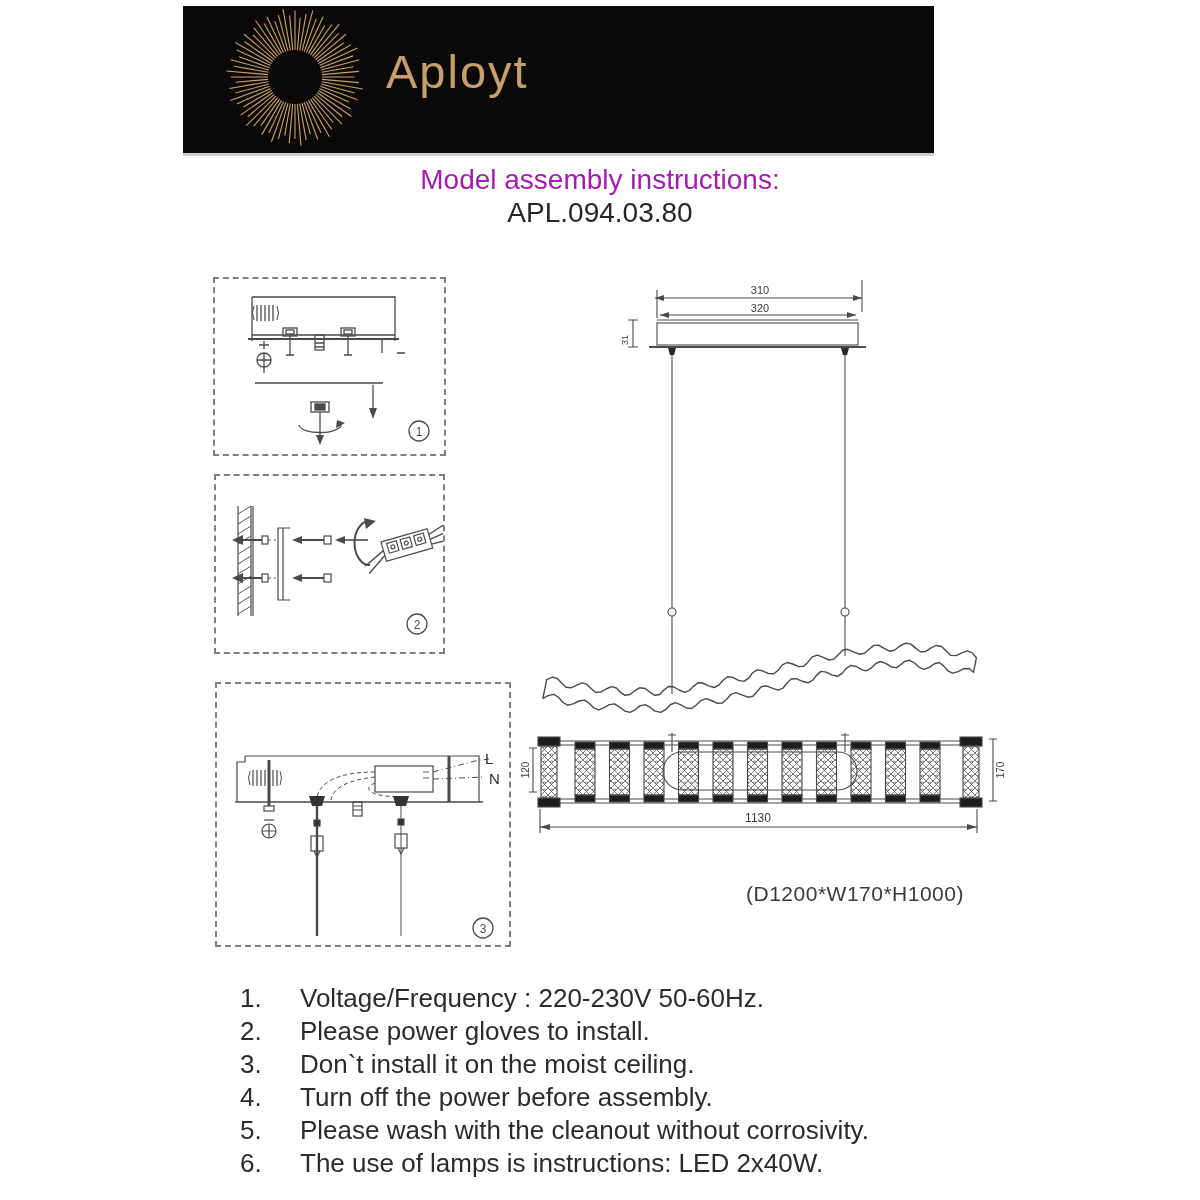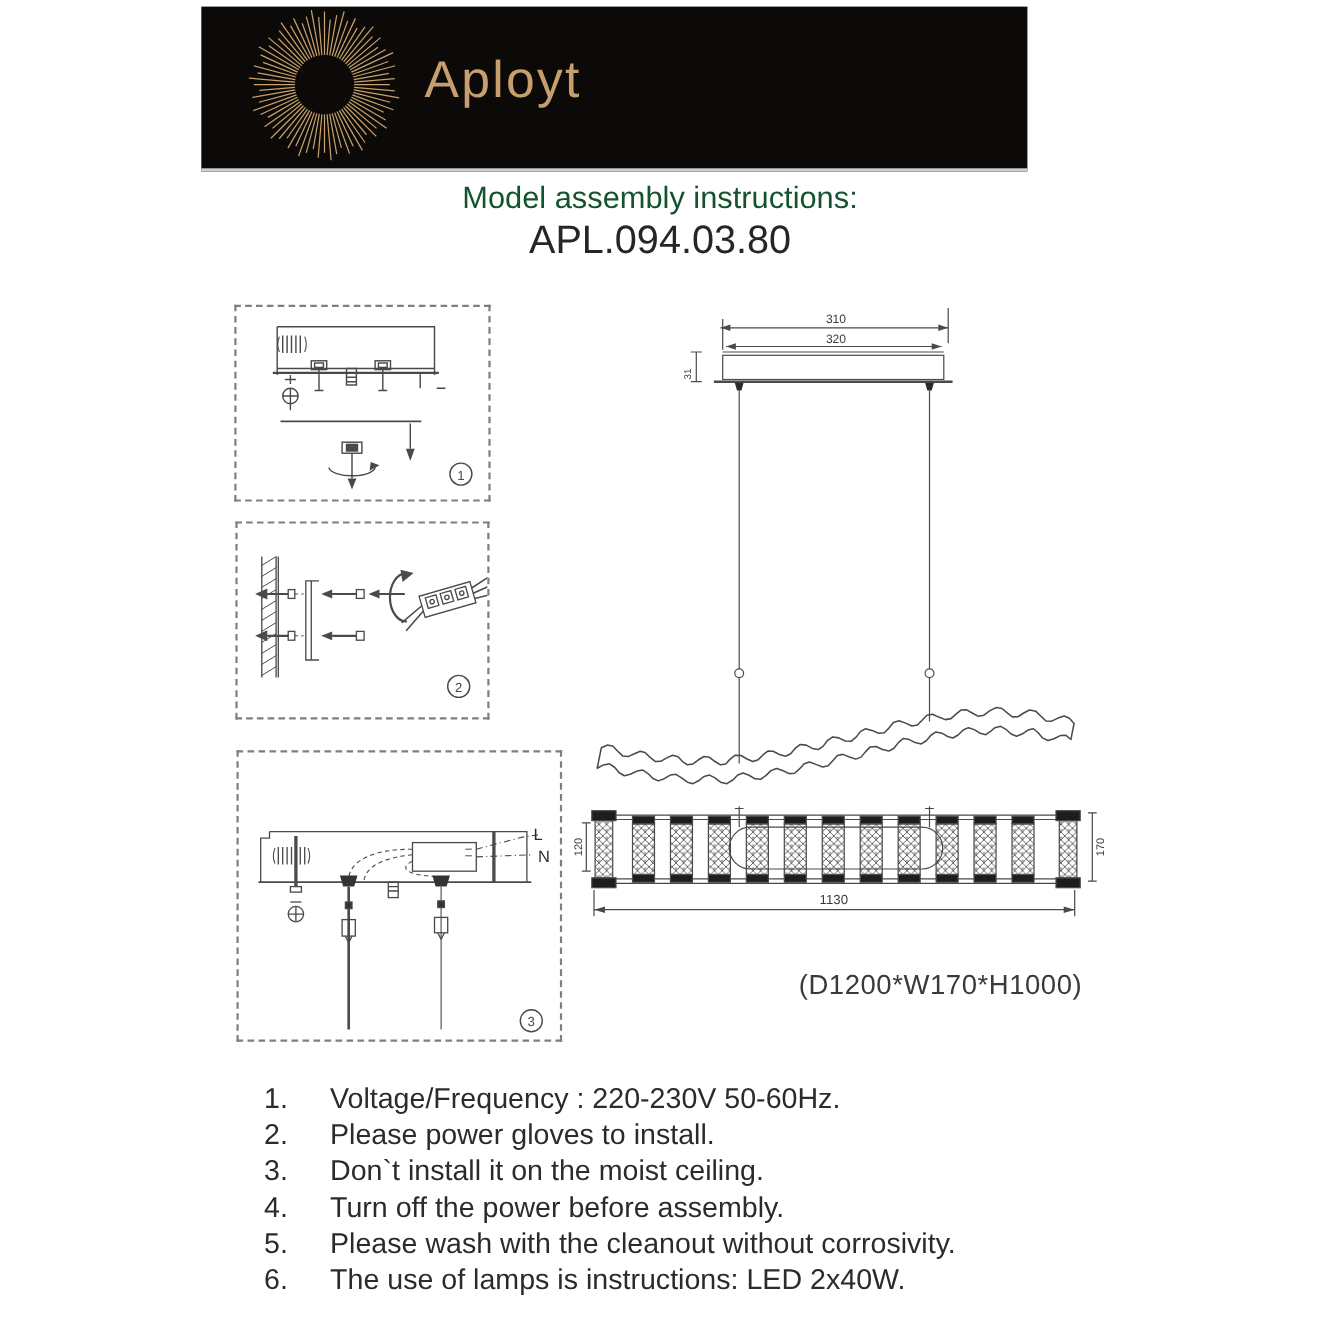--- a/index.html
+++ b/index.html
@@ -5,34 +5,34 @@
   html,body{margin:0;padding:0;background:#ffffff;}
   body{width:1200px;height:1200px;position:relative;font-family:"Liberation Sans",sans-serif;color:#2b2b2b;overflow:hidden;}
   .abs{position:absolute;}
 
   
   .banner{left:183px;top:6px;width:751px;height:147px;background:#0c0a08;overflow:hidden;border-bottom:3px solid #cfcfcf;}
   .banner svg{position:absolute;}
   .wordmark{position:absolute;left:203px;top:38px;font-size:47px;letter-spacing:2px;color:#c79e6e;font-weight:400;}
 
   
-  .title1{left:0;right:0;top:164px;text-align:center;font-size:28px;color:#14532d;}
-  .title2{left:0;right:0;top:197px;text-align:center;font-size:36px;color:#262626;}
+  .title1{left:0;right:0;top:164px;text-align:center;font-size:28px;color:#a21caf;}
+  .title2{left:0;right:0;top:197px;text-align:center;font-size:28px;color:#262626;}
 
   
   .stepbox{border:2px dashed #7f7f7f;background:#fff;}
   .box1{left:213px;top:277px;width:229px;height:175px;}
   .box2{left:214px;top:474px;width:227px;height:176px;}
   .box3{left:215px;top:682px;width:292px;height:261px;}
   .stepbox svg{display:block;width:100%;height:100%;}
 
   
   .maindraw{left:520px;top:270px;width:490px;height:600px;}
 
-  .spec{left:700px;top:882px;width:310px;font-size:25px;color:#3a3a3a;text-align:center;letter-spacing:0.5px;}
+  .spec{left:700px;top:882px;width:310px;font-size:21px;color:#3a3a3a;text-align:center;letter-spacing:0.5px;}
 
   
   .instructions{left:240px;top:982px;width:760px;font-size:26px;line-height:33px;color:#2b2b2b;}
   .instr-row{display:flex;}
   .instr-num{width:60px;flex:0 0 60px;}
   .instr-text{flex:1;}
 
   text{font-family:"Liberation Sans",sans-serif;}
 </style>
 </head>

